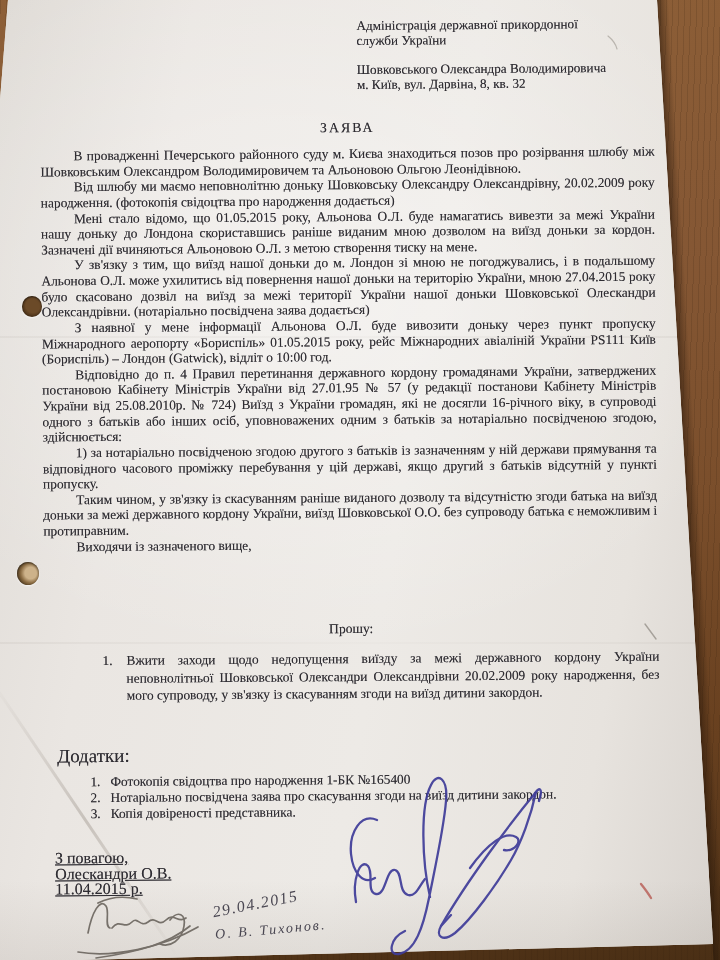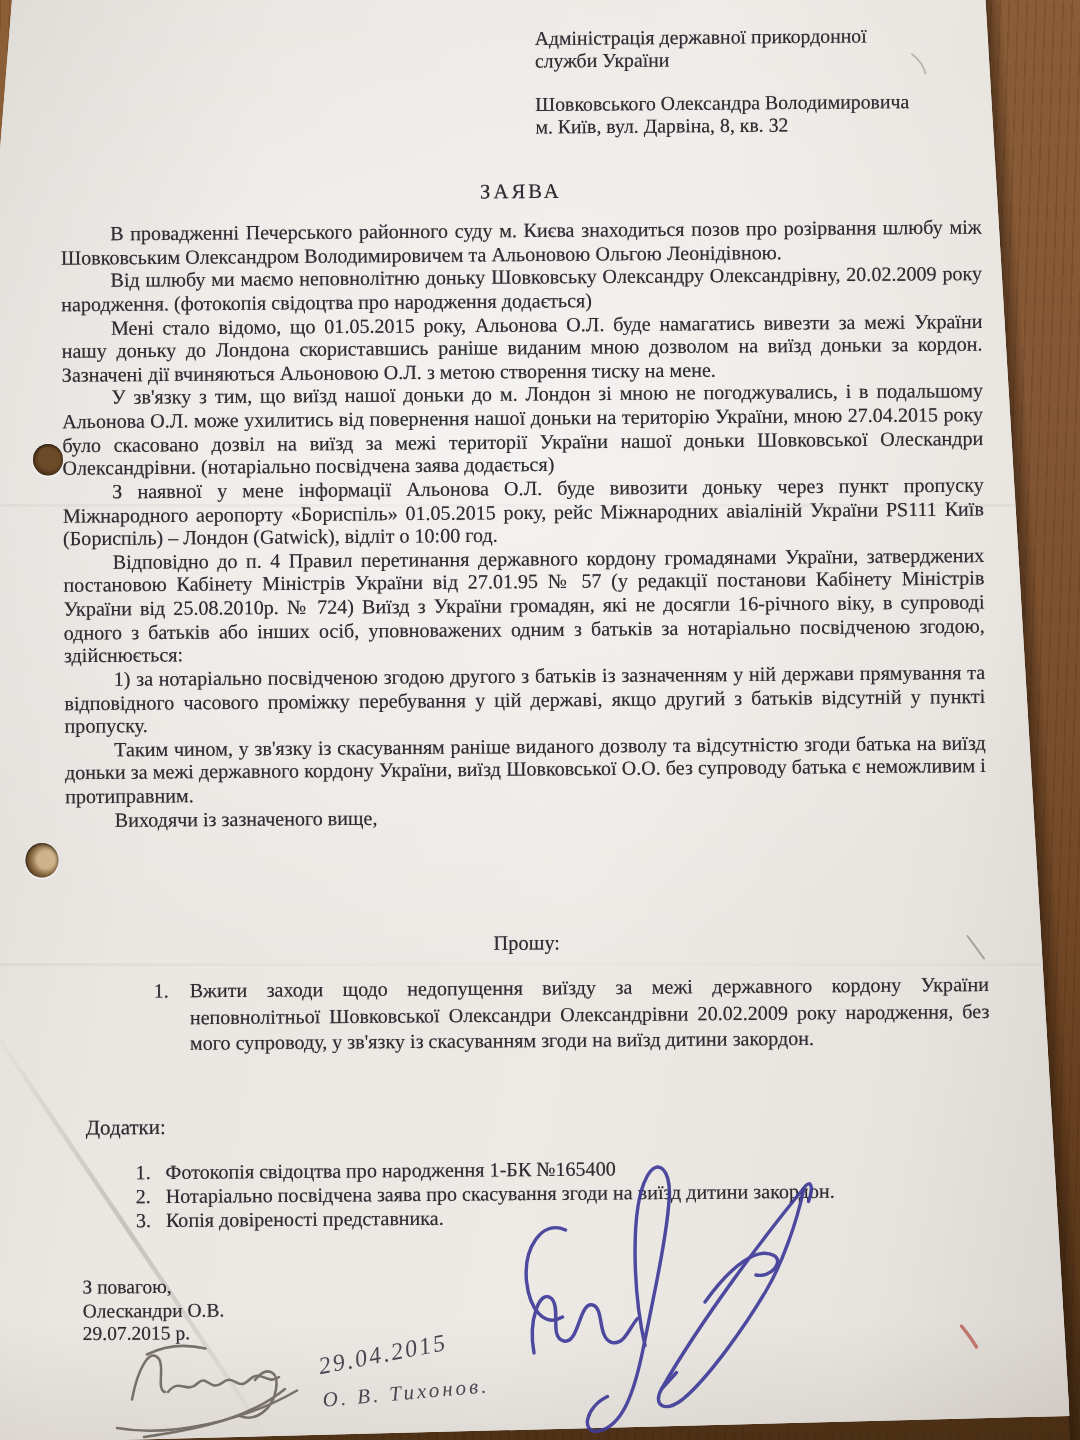--- a/index.html
+++ b/index.html
@@ -66,24 +66,24 @@
   .recipient-block2{margin-top:13px;}
   .doc-title{position:absolute;left:43px;top:120px;width:614px;text-align:center;
     font-size:13.8px;letter-spacing:2px;}
   .bodytext{position:absolute;left:43px;top:146px;width:614px;
     font-size:13.4px;line-height:15.62px;text-align:justify;}
   .bodytext p{margin:0;text-indent:33px;}
   .request-heading{position:absolute;left:43px;top:621px;width:614px;text-align:center;font-size:13.6px;}
   .request-list{position:absolute;left:101px;top:650px;width:557px;font-size:13.4px;line-height:17.6px;}
   .request-item{display:grid;grid-template-columns:24px 1fr;}
   .request-item .txt{text-align:justify;}
-  .attach-heading{position:absolute;left:55px;top:743px;font-size:14px;}
+  .attach-heading{position:absolute;left:55px;top:743px;font-size:19px;}
   .attach-list{position:absolute;left:88px;top:772px;width:565px;font-size:13.4px;line-height:15.9px;}
   .attach-item{display:grid;grid-template-columns:20px 1fr;}
-  .signoff{position:absolute;left:52px;top:848px;font-size:13px;line-height:15.6px;}
+  .signoff{position:absolute;left:52px;top:848px;font-size:16px;line-height:15.6px;text-decoration:underline;}
   
   .hw{position:absolute;font-style:italic;color:#4a4752;letter-spacing:1.5px;}
   .hw-date{left:212px;top:895px;font-size:16px;transform:rotate(-11deg);}
   .hw-name{left:215px;top:922px;font-size:14px;transform:rotate(-5deg);letter-spacing:2px;}
   .sig-svg{position:absolute;left:0;top:0;pointer-events:none;}
 </style>
 </head>
 <body>
 
 <div class="wood"></div>
@@ -146,21 +146,21 @@
     </div>
     <div class="attach-item">
       <span>3.</span>
       <span>Копія довіреності представника.</span>
     </div>
   </div>
 
   <div class="signoff">
     <div>З повагою,</div>
     <div>Олескандри О.В.</div>
-    <div>29.07.2015 р.</div>
+    <div>11.04.2015 р.</div>
   </div>
 
 </div>
 
 <div class="hw hw-date">29.04.2015</div>
 <div class="hw hw-name">О. В. Тихонов.</div>
 
 <svg class="sig-svg" width="720" height="960" viewBox="0 0 720 960">
 
   <g stroke="#3f3c99" stroke-width="2.3" fill="none" stroke-linecap="round" stroke-linejoin="round" opacity="0.92">

